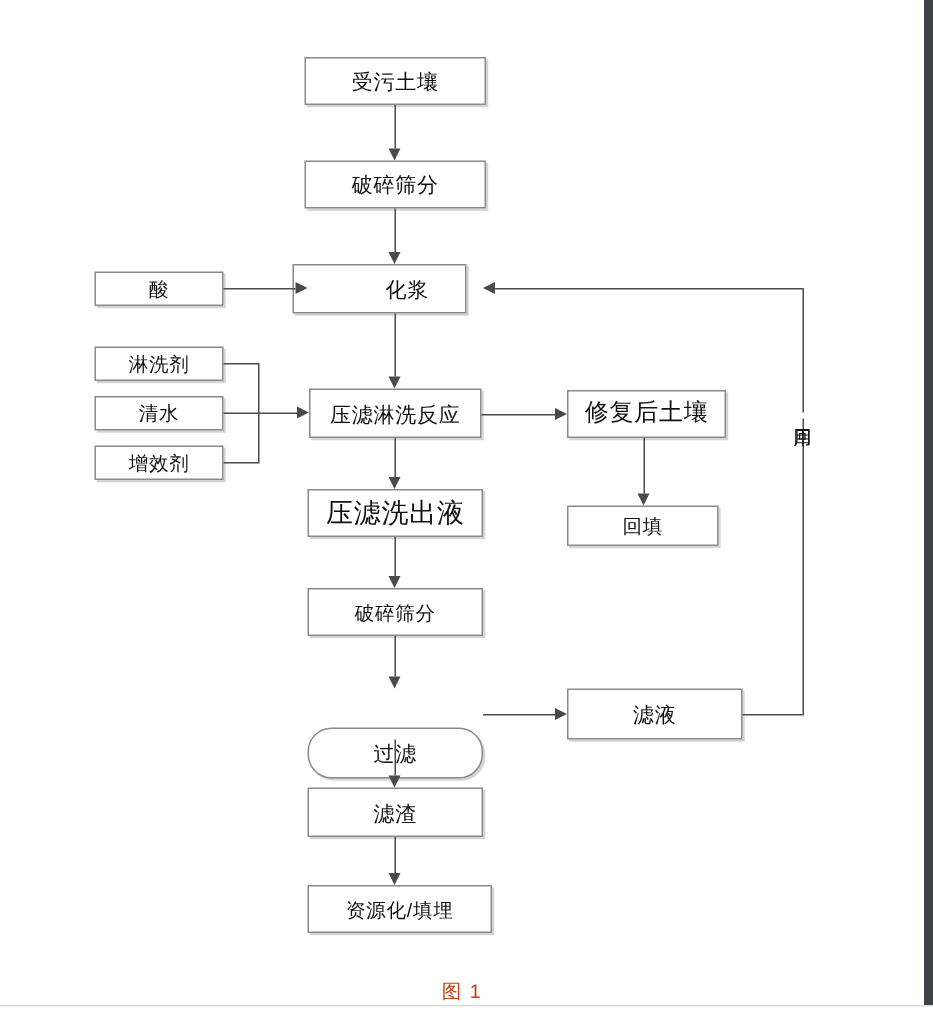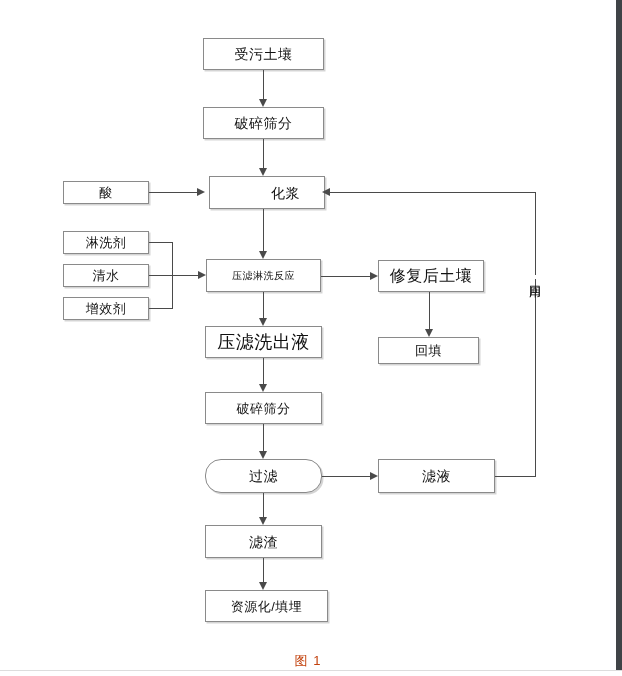--- a/index.html
+++ b/index.html
@@ -111,41 +111,41 @@
 <body>
 
 <div id="page">
 
   <div class="figure-area">
 
     <div class="node" style="left:203px; top:38px; width:121px; height:32px;">受污土壤</div>
 
     <div class="node" style="left:203px; top:107px; width:121px; height:32px;">破碎筛分</div>
 
-    <div class="node" style="left:209px; top:176px; width:116px; height:33px;padding-left:37px;">化浆</div>
+    <div class="node" style="left:195px; top:176px; width:116px; height:33px;padding-left:37px;">化浆</div>
 
     <div class="node" style="left:63px; top:181px; width:86px; height:23px; font-size:13px;">酸</div>
 
     <div class="node" style="left:63px; top:231px; width:86px; height:23px; font-size:13px;">淋洗剂</div>
 
     <div class="node" style="left:63px; top:264px; width:86px; height:23px; font-size:13px;">清水</div>
 
     <div class="node" style="left:63px; top:297px; width:86px; height:23px; font-size:13px;">增效剂</div>
 
-    <div class="node" style="left:206px; top:259px; width:115px; height:33px; font-size:10px;text-align:center;">压滤淋洗反应</div>
+    <div class="node" style="left:206px; top:259px; width:115px; height:33px; font-size:14px;text-align:center;">压滤淋洗反应</div>
 
     <div class="node" style="left:378px; top:260px; width:106px; height:32px; font-size:16px;">修复后土壤</div>
 
     <div class="node" style="left:378px; top:337px; width:101px; height:27px; font-size:13px;">回填</div>
 
     <div class="node" style="left:205px; top:326px; width:117px; height:32px; font-size:18px;">压滤洗出液</div>
 
     <div class="node" style="left:205px; top:392px; width:117px; height:32px; font-size:13px;">破碎筛分</div>
 
-    <div class="node" style="left:205px; top:459px; width:117px; height:34px;border-radius:16px;">过滤</div>
+    <div class="node" style="left:205px; top:485px; width:117px; height:34px;border-radius:16px;">过滤</div>
 
     <div class="node" style="left:378px; top:459px; width:117px; height:34px;">滤液</div>
 
     <div class="node" style="left:205px; top:525px; width:117px; height:33px;">滤渣</div>
 
     <div class="node" style="left:205px; top:590px; width:123px; height:32px; font-size:13px;">资源化/填埋</div>
 
     <div class="vline" style="left:263px; top:70px; height:29px;"></div>
     <div class="arrow-down" style="left:258.5px; top:99px;"></div>
 

